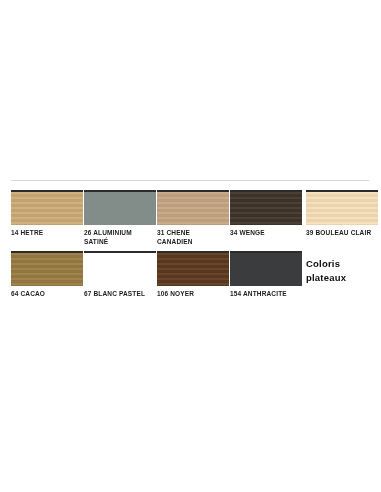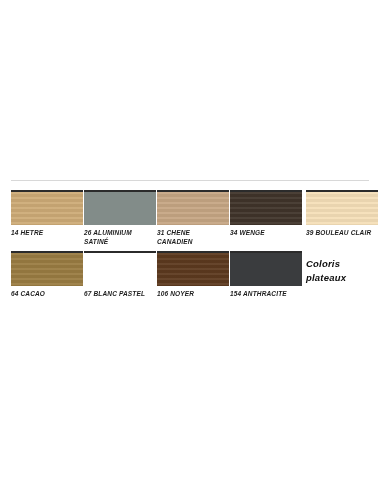--- a/index.html
+++ b/index.html
@@ -27,21 +27,20 @@
     width: 358px;
     margin: 0 auto 0 11px;
     height: 1px;
     background: #d8d8d8;
   }
 
   .swatch-row {
     position: relative;
     width: 341px;
     height: 60px;
-    font-style: italic;
   }
   .swatch-row.row-1 { margin-top: 9px; }
   .swatch-row.row-2 { margin-top: 1px; }
 
   
   .cell {
     position: absolute;
     top: 0;
     width: 72px;
   }

